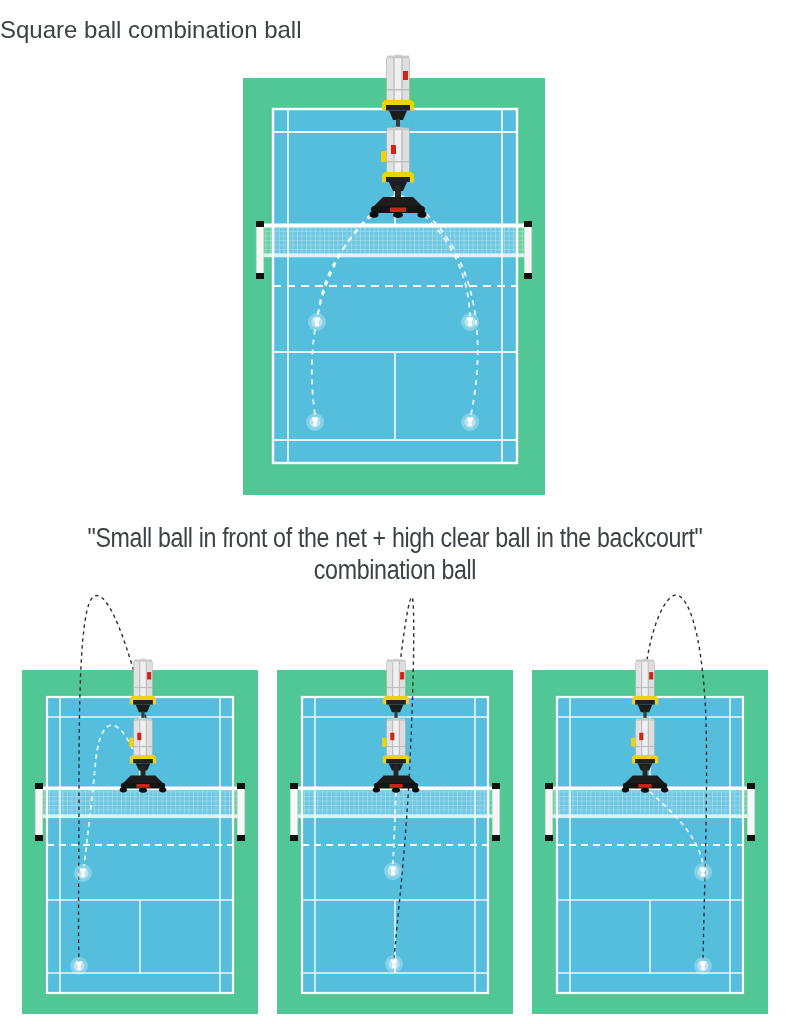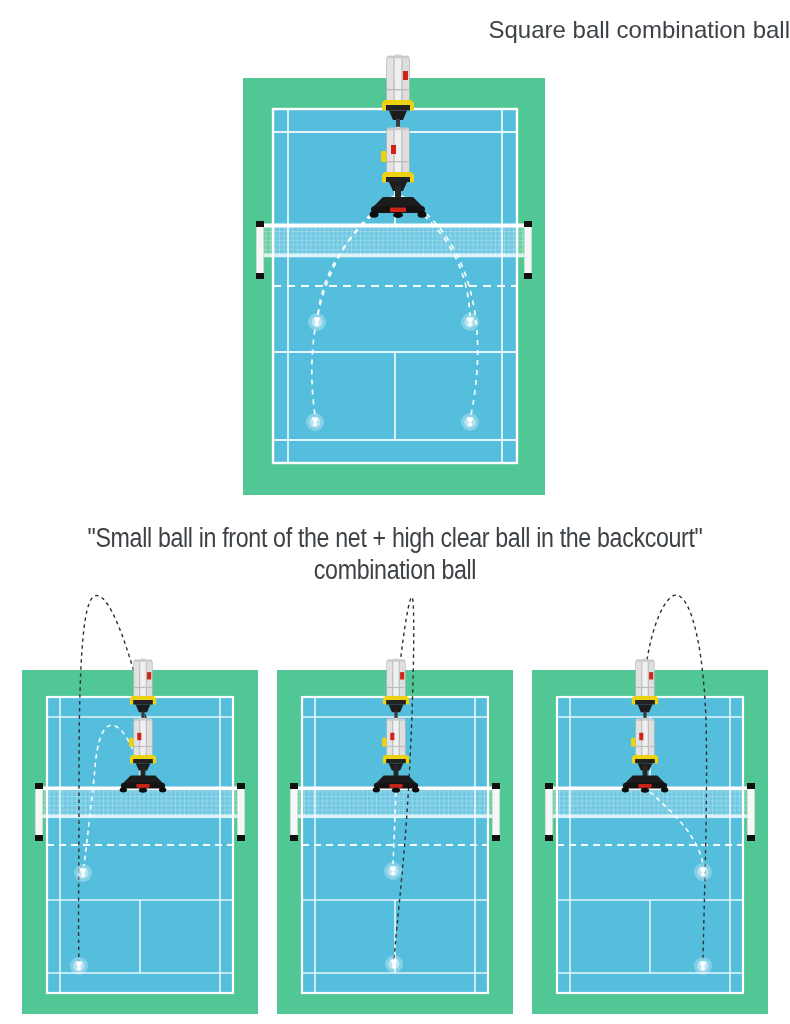--- a/index.html
+++ b/index.html
@@ -18,21 +18,21 @@
   *{box-sizing:border-box;}
   html,body{margin:0;padding:0;}
   body{
     width:790px;height:1024px;position:relative;overflow:hidden;
     background:var(--background);
     font-family:"Liberation Sans", sans-serif;
   }
   .page{position:absolute;inset:0;}
   .title1{
     position:absolute;top:16px;left:0;width:790px;margin:0;
-    text-align:right;font-size:24px;font-weight:500;color:var(--title-text);
+    text-align:left;font-size:24px;font-weight:500;color:var(--title-text);
   }
   .title2{
     position:absolute;top:522px;left:0;width:790px;margin:0;
     text-align:center;font-size:27px;line-height:32px;font-weight:500;
     color:var(--title-text);letter-spacing:-0.4px;
     transform:scaleX(0.86);transform-origin:50% 0;
   }
   svg.canvas{position:absolute;left:0;top:0;display:block;}
 </style>
 </head>

